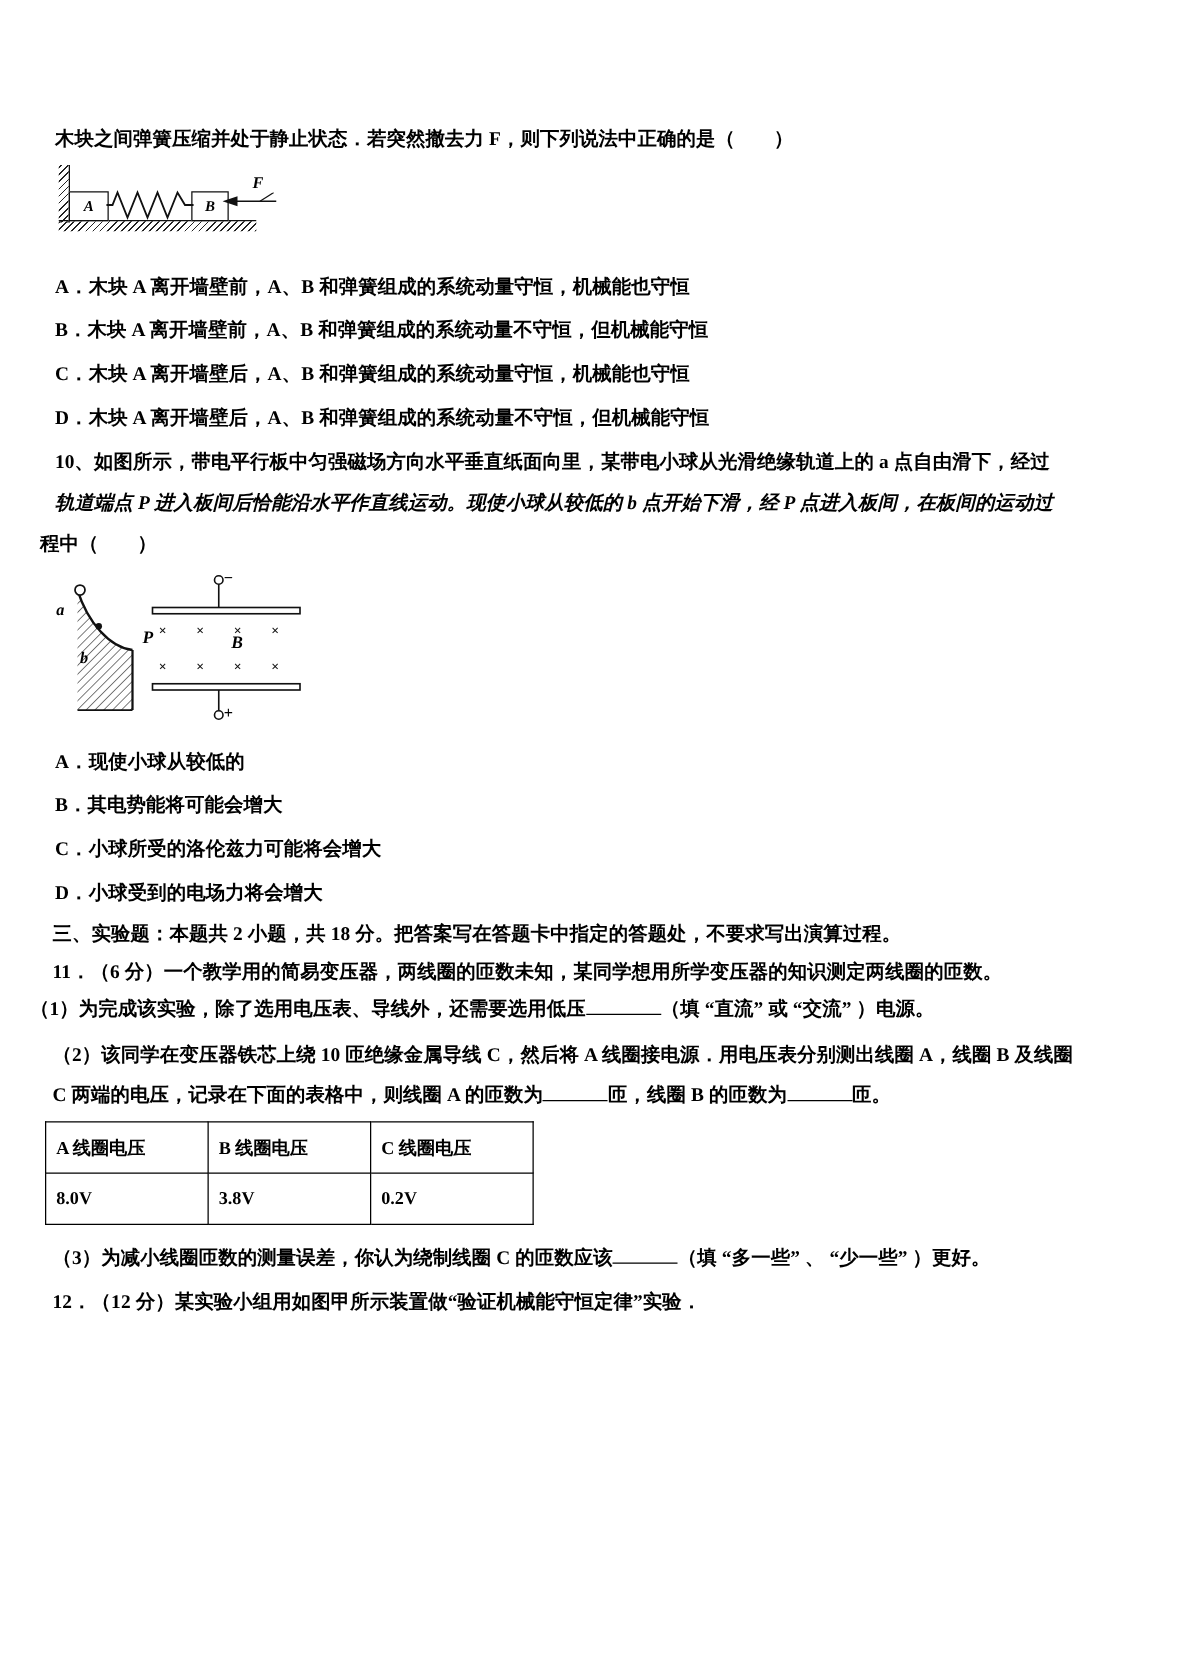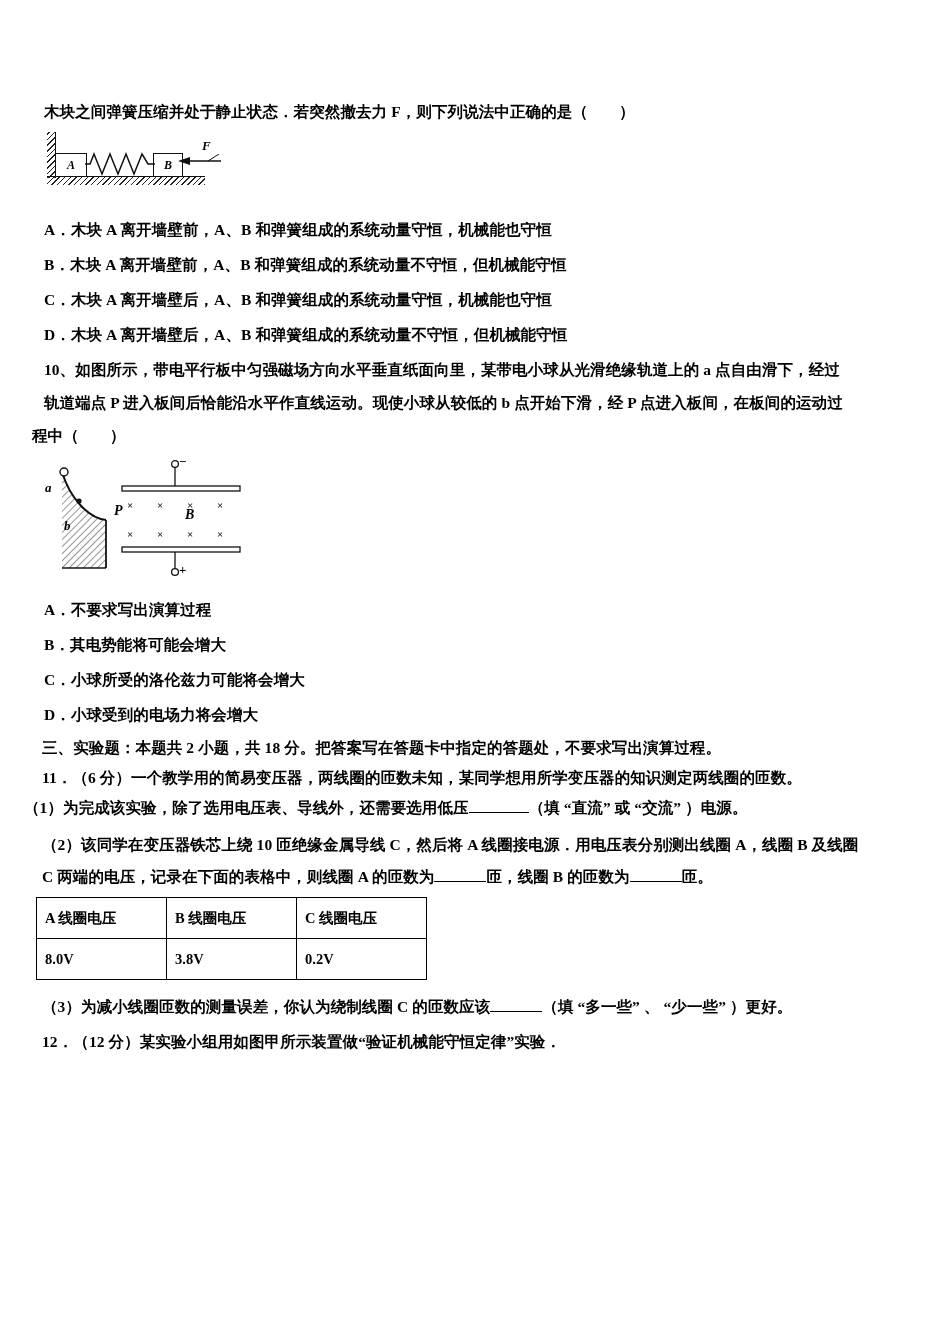--- a/index.html
+++ b/index.html
@@ -177,21 +177,21 @@
     <span>B．</span><span>木块 A 离开墙壁前，A、B 和弹簧组成的系统动量不守恒，但机械能守恒</span>
   </div>
   <div class="line opt" style="left:44px; top:288px;font-family:Liberation Serif, serif;">
     <span>C．</span><span>木块 A 离开墙壁后，A、B 和弹簧组成的系统动量守恒，机械能也守恒</span>
   </div>
   <div class="line opt" style="left:44px; top:323px;">
     <span>D．</span><span>木块 A 离开墙壁后，A、B 和弹簧组成的系统动量不守恒，但机械能守恒</span>
   </div>
 
   <div class="line body-text" style="left:44px; top:358px;">10、如图所示，带电平行板中匀强磁场方向水平垂直纸面向里，某带电小球从光滑绝缘轨道上的 a 点自由滑下，经过</div>
-  <div class="line body-text" style="left:44px; top:391px;">轨道端点 P 进入板间后恰能沿水平作直线运动。现使小球从较低的 b 点开始下滑，经 P 点进入板间，在板间的运动过</div>
+  <div class="line body-text" style="left:44px; top:391px;font-style:italic;">轨道端点 P 进入板间后恰能沿水平作直线运动。现使小球从较低的 b 点开始下滑，经 P 点进入板间，在板间的运动过</div>
   <div class="line body-text" style="left:32px; top:424px;">程中（　　）</div>
 
   <div id="fig-plates">
     <svg width="200" height="122" viewBox="0 0 200 122">
 
       <defs>
         <pattern id="hatch" patternUnits="userSpaceOnUse" width="5" height="5" patternTransform="rotate(45)">
           <line x1="0" y1="0" x2="0" y2="5" stroke="#222" stroke-width="1"></line>
         </pattern>
       </defs>
@@ -223,21 +223,21 @@
     <div class="xmark" style="left:143px; top:41px;">×</div>
     <div class="xmark" style="left:173px; top:41px;">×</div>
 
     <div class="xmark" style="left:83px;  top:70px;">×</div>
     <div class="xmark" style="left:113px; top:70px;">×</div>
     <div class="xmark" style="left:143px; top:70px;">×</div>
     <div class="xmark" style="left:173px; top:70px;">×</div>
   </div>
 
   <div class="line opt" style="left:44px; top:598px;">
-    <span>A．</span><span>不要求写出演算过程</span>
+    <span>A．</span><span>现使小球从较低的</span>
   </div>
   <div class="line opt" style="left:44px; top:633px;">
     <span>B．</span><span>其电势能将可能会增大</span>
   </div>
   <div class="line opt" style="left:44px; top:668px;">
     <span>C．</span><span>小球所受的洛伦兹力可能将会增大</span>
   </div>
   <div class="line opt" style="left:44px; top:703px;">
     <span>D．</span><span>小球受到的电场力将会增大</span>
   </div>

